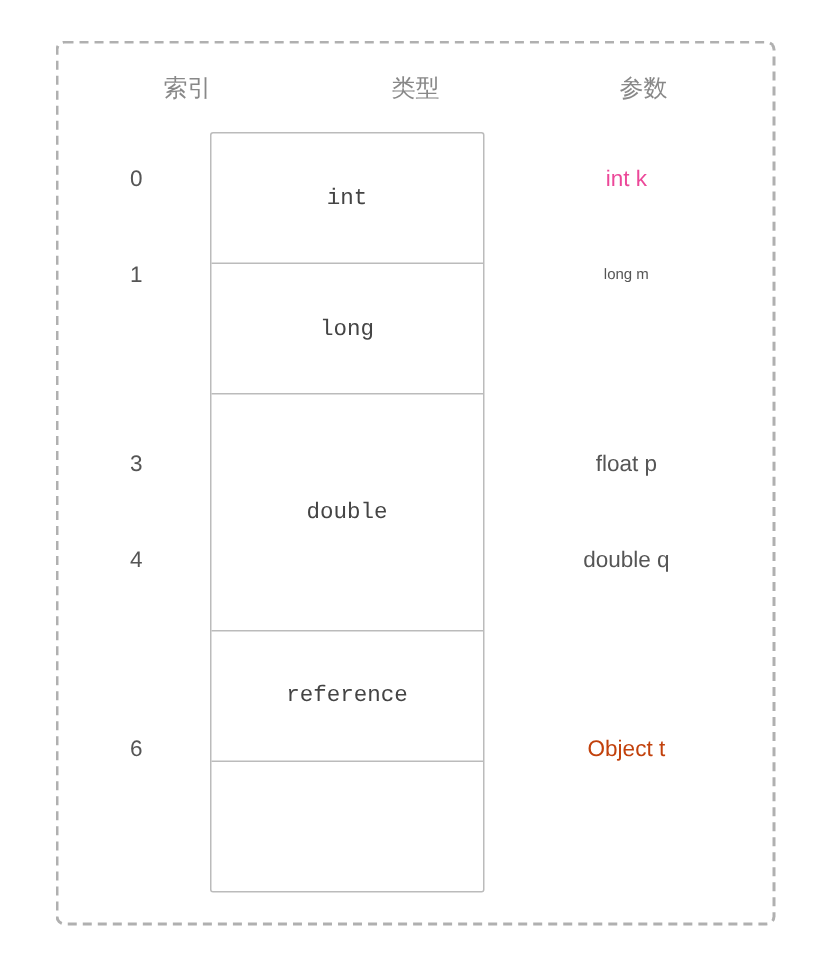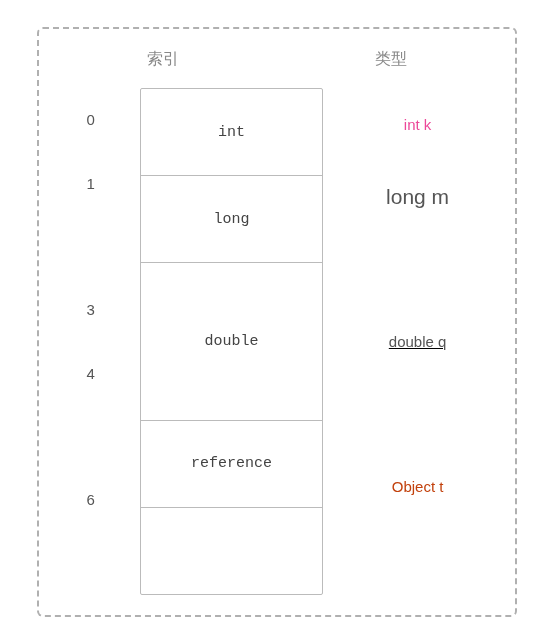--- a/index.html
+++ b/index.html
@@ -113,20 +113,21 @@
     }
   </style>
 </head>
 <body>
 
 <div class="outer-container">
 
   <div class="header-row">
     <div class="header-cell">索引</div>
     <div class="header-cell">类型</div>
+    <div class="header-cell">参数</div>
   </div>
 
   <div class="main-area">
 
     <div class="index-col">
 
       <div class="index-spacer" style="flex:1; display:flex; align-items:center; justify-content:center;">
         <span style="color:#555;font-size:15px;">0</span>
       </div>
 
@@ -172,28 +173,31 @@
     </div>
 
     <div class="param-col">
 
       <div class="index-spacer" style="flex:1; display:flex; align-items:center; justify-content:center;">
         <span style="color:#ec4899;font-size:15px;">int k</span>
       </div>
 
       <div class="index-spacer" style="flex:2; display:flex; flex-direction:column; align-items:center;">
         <div style="flex:1; display:flex; align-items:center; justify-content:center;">
-          <span style="color:#555;font-size:21px;">long m</span>
-        </div>
-        <div style="flex:1;"></div>
-      </div>
-
-
-      <div class="index-spacer" style="flex:2; display:flex; flex-direction:column; align-items:center;">
-        <div style="flex:1; display:flex; align-items:center; justify-content:center;text-decoration:underline;">
+          <span style="color:#555;font-size:10px;">long m</span>
+        </div>
+        <div style="flex:1;"></div>
+      </div>
+
+      <div class="index-spacer" style="flex:1; display:flex; align-items:center; justify-content:center;">
+        <span style="color:#555;font-size:15px;">float p</span>
+      </div>
+
+      <div class="index-spacer" style="flex:2; display:flex; flex-direction:column; align-items:center;">
+        <div style="flex:1; display:flex; align-items:center; justify-content:center;">
           <span style="color:#555;font-size:15px;">double q</span>
         </div>
         <div style="flex:1;"></div>
       </div>
 
       <div class="index-spacer" style="flex:1; display:flex; align-items:center; justify-content:center;">
         <span style="color:#c2410c;font-size:15px;">Object t</span>
       </div>
 
       <div class="index-spacer" style="flex:1;"></div>

